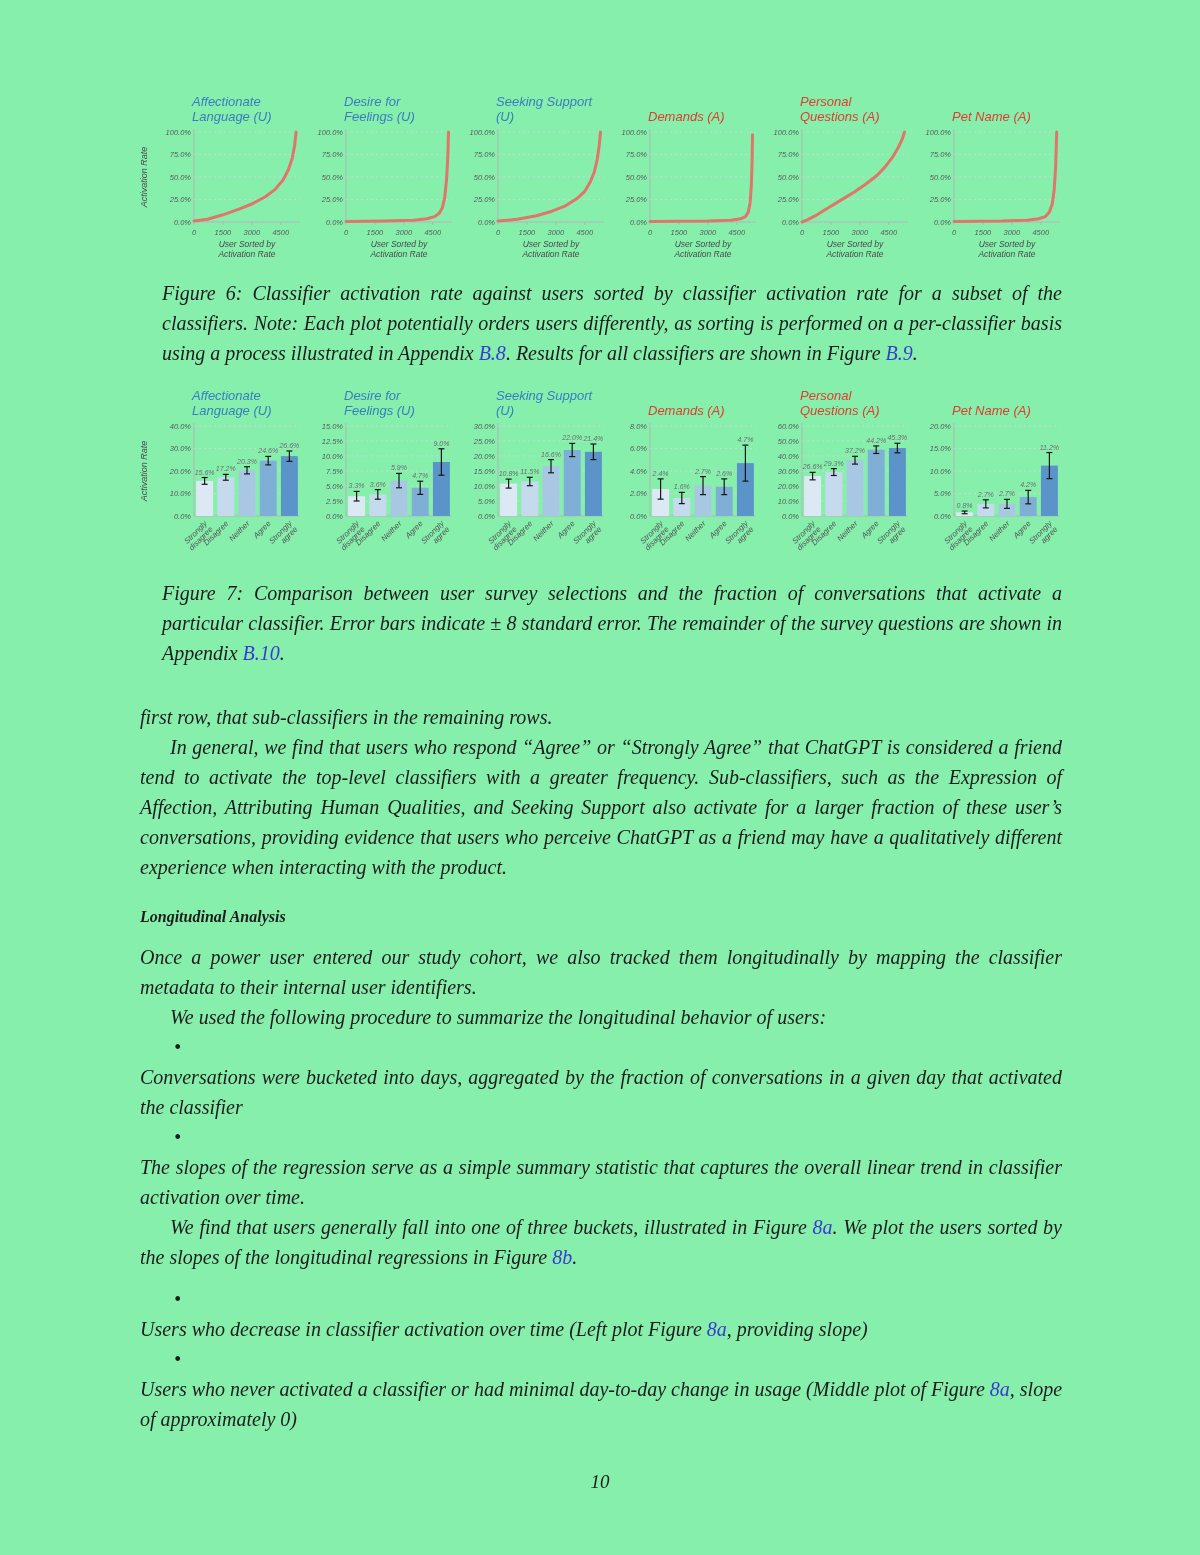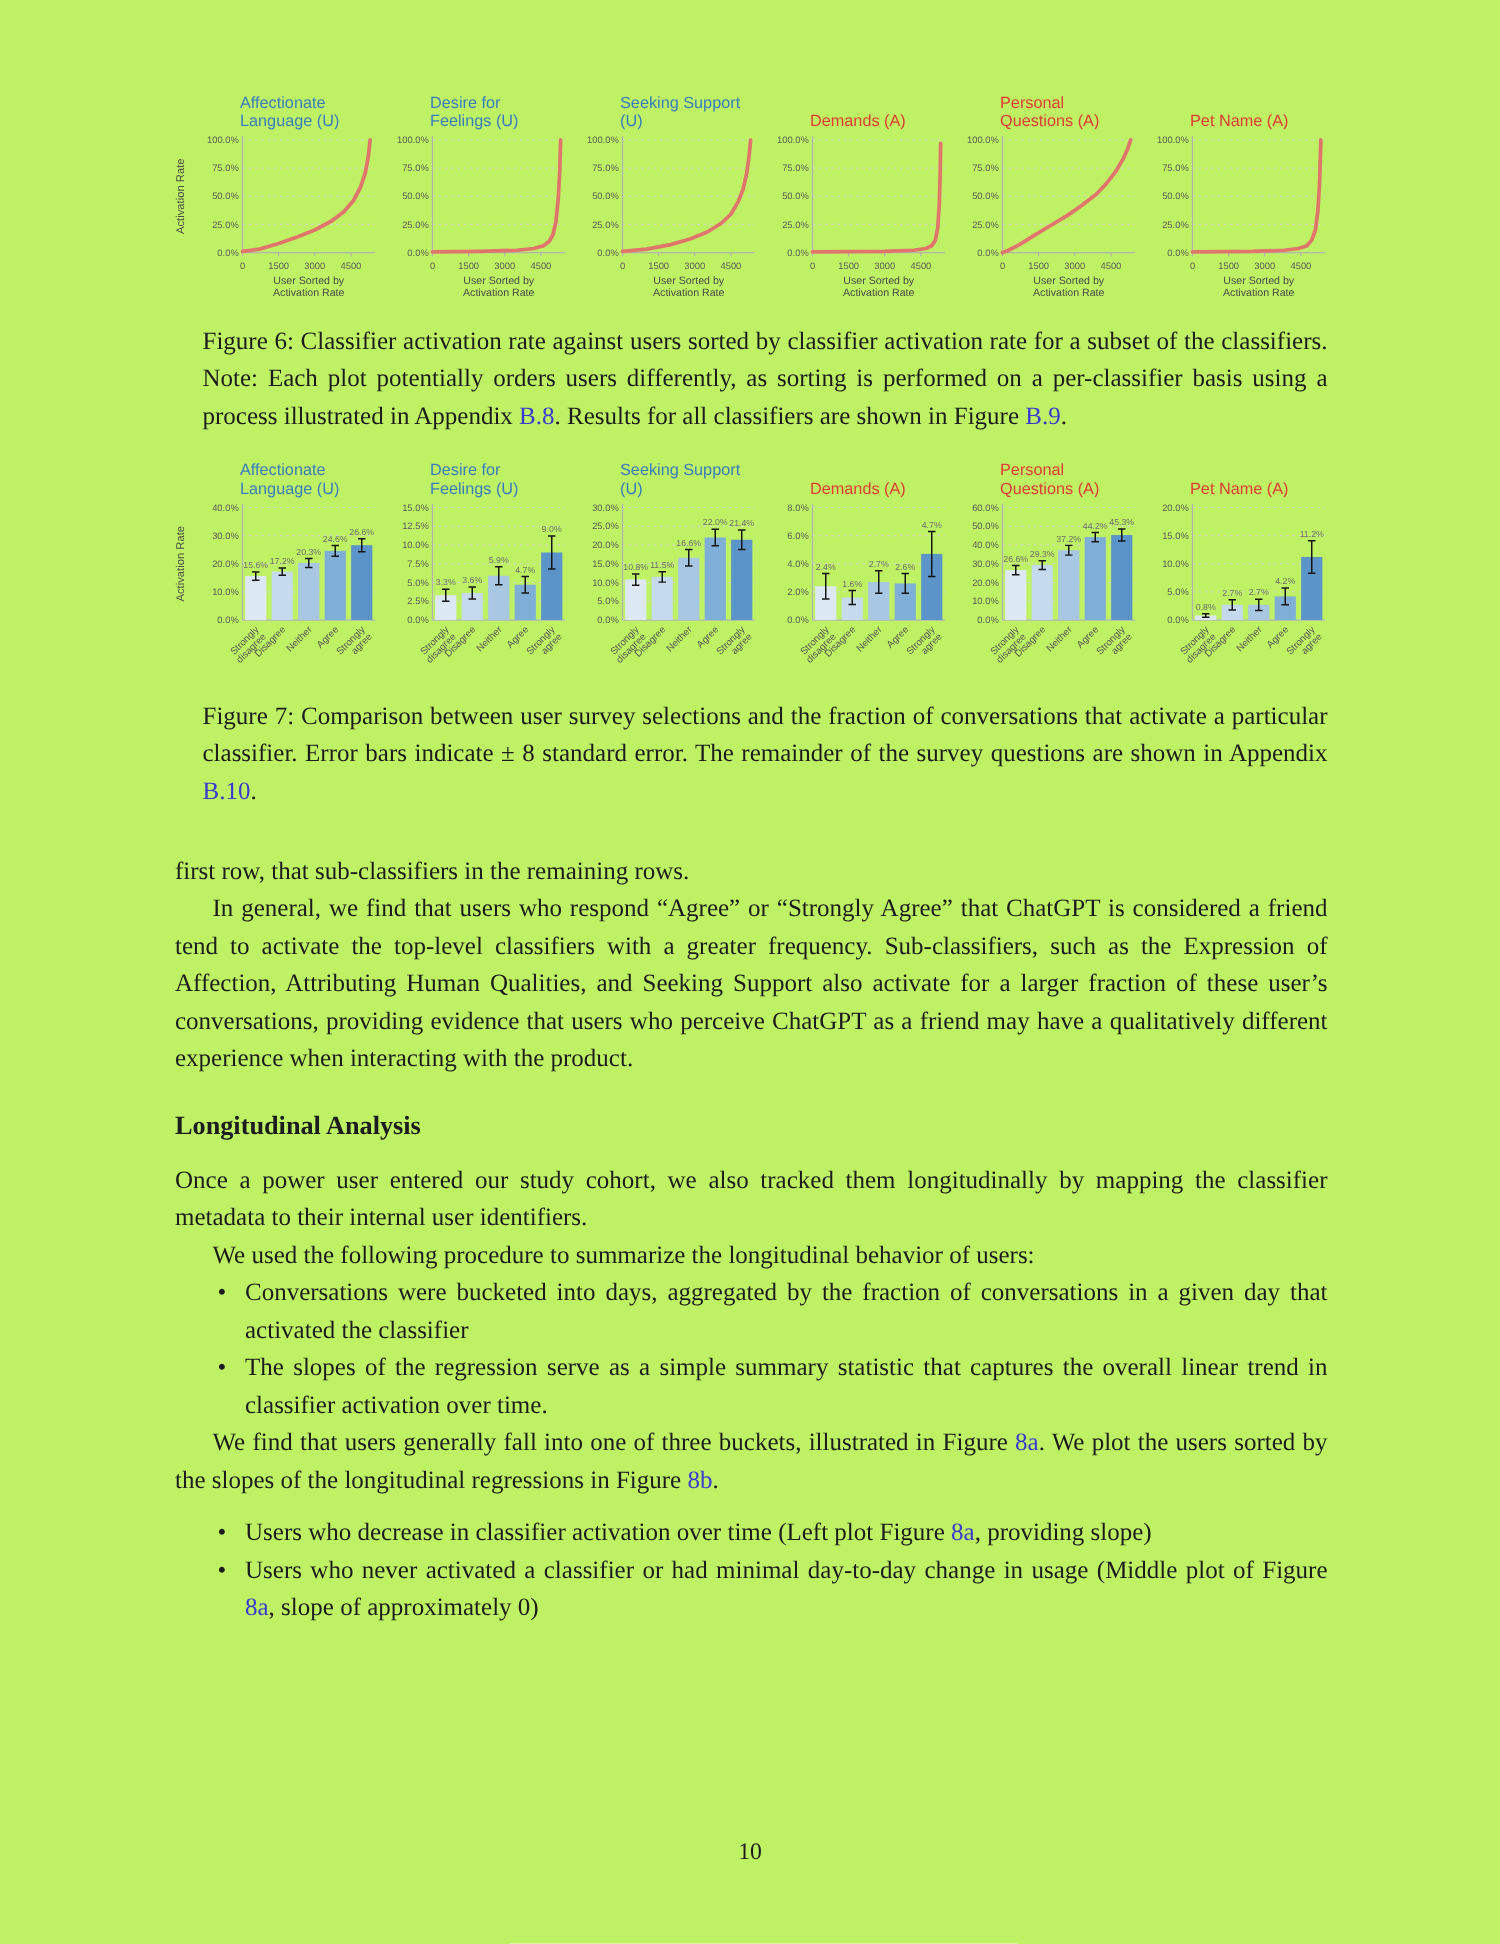--- a/index.html
+++ b/index.html
@@ -1,19 +1,19 @@
 <!DOCTYPE html>
 <html><head>
 <meta charset="utf-8">
 <style>
   html,body{margin:0;padding:0;background:#ffffff;}
   .page{
     width:1200px;height:1555px;box-sizing:border-box;
-    padding:68px 138px 0 140px;position:relative;
-    font-family:"Liberation Serif",serif;color:#1c1c1c;background:#bef264;
+    padding:88px 138px 0 140px;position:relative;
+    font-family:"Liberation Serif",serif;color:#1c1c1c;background:#86efac;font-style:italic;
   }
   
   .fig-row{display:flex;align-items:flex-start;}
   .plot-title{
     font-family:"Liberation Sans",sans-serif;font-size:13px;line-height:1.16;
     white-space:pre-line;height:36px;display:flex;align-items:flex-end;
     box-sizing:border-box;
   }
   svg{display:block;}
   .tick{font-family:"Liberation Sans",sans-serif;font-size:7.5px;fill:#5a5a5a;}
@@ -25,22 +25,22 @@
   .axis{stroke:#b3b3b3;stroke-width:1;}
   .curve{fill:none;stroke-width:3;stroke-linecap:round;stroke-linejoin:round;}
   .err{stroke:#161616;stroke-width:1.2;}
   .vlab{font-family:"Liberation Sans",sans-serif;font-size:7px;fill:#6d6d6d;text-anchor:middle;}
   .cat{font-family:"Liberation Sans",sans-serif;font-size:7.8px;fill:#555;text-anchor:end;}
   
   .caption,.para{font-size:20px;line-height:1.5;text-align:justify;}
   .caption{margin-top:10px;margin-left:22px;}
   .para.indent{text-indent:30px;}
   .ref{color:#3a3ad0;}
-  .heading{font-size:21px;font-weight:bold;margin:26px 0 16px 0;}
-  .bullet{display:flex;font-size:20px;line-height:1.5;}
+  .heading{font-size:16px;font-weight:bold;margin:26px 0 16px 0;}
+  .bullet{display:flex;font-size:20px;line-height:1.5;flex-direction:column;}
   .bullet .dot{width:22px;margin-left:34px;flex:none;}
   .bullet .dot::before{content:"\2022";}
   .btext{flex:1;text-align:justify;}
   .gap-top{margin-top:12px;}
   .pageno{position:absolute;left:0;right:0;bottom:62px;text-align:center;font-size:19px;color:#1c1c1c;}
   .body-block{margin-top:34px;}
 </style>
 </head>
 <body>
 

